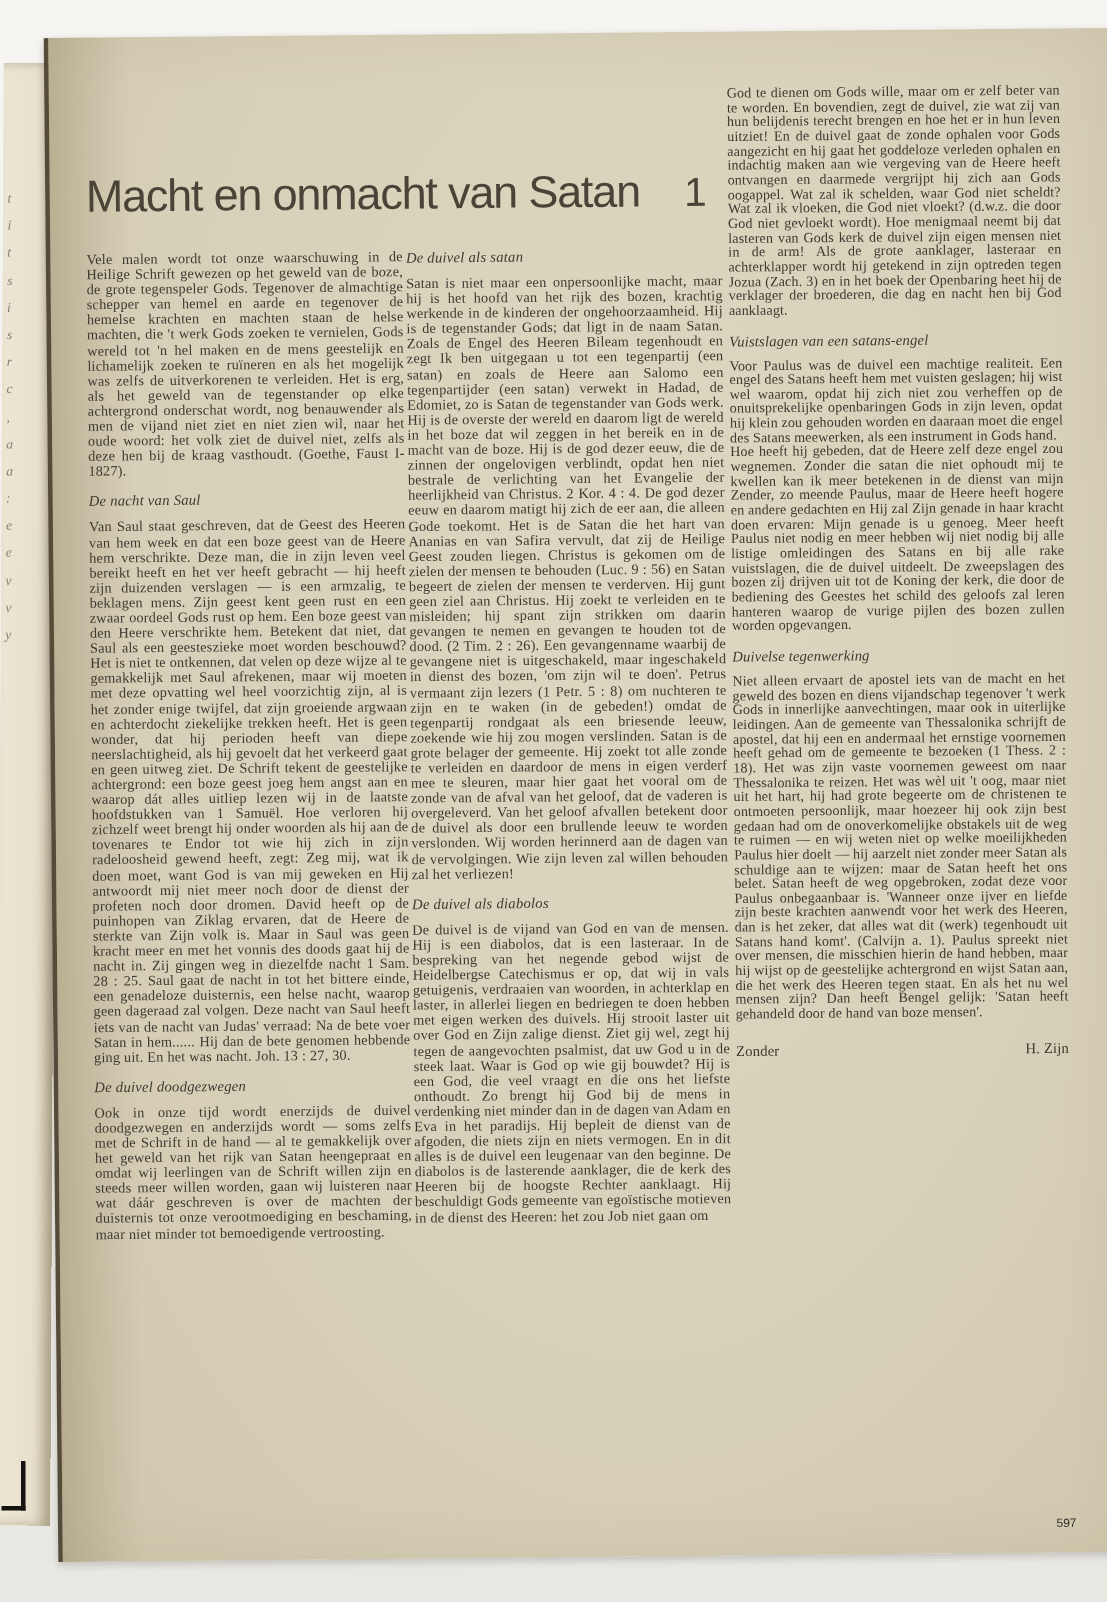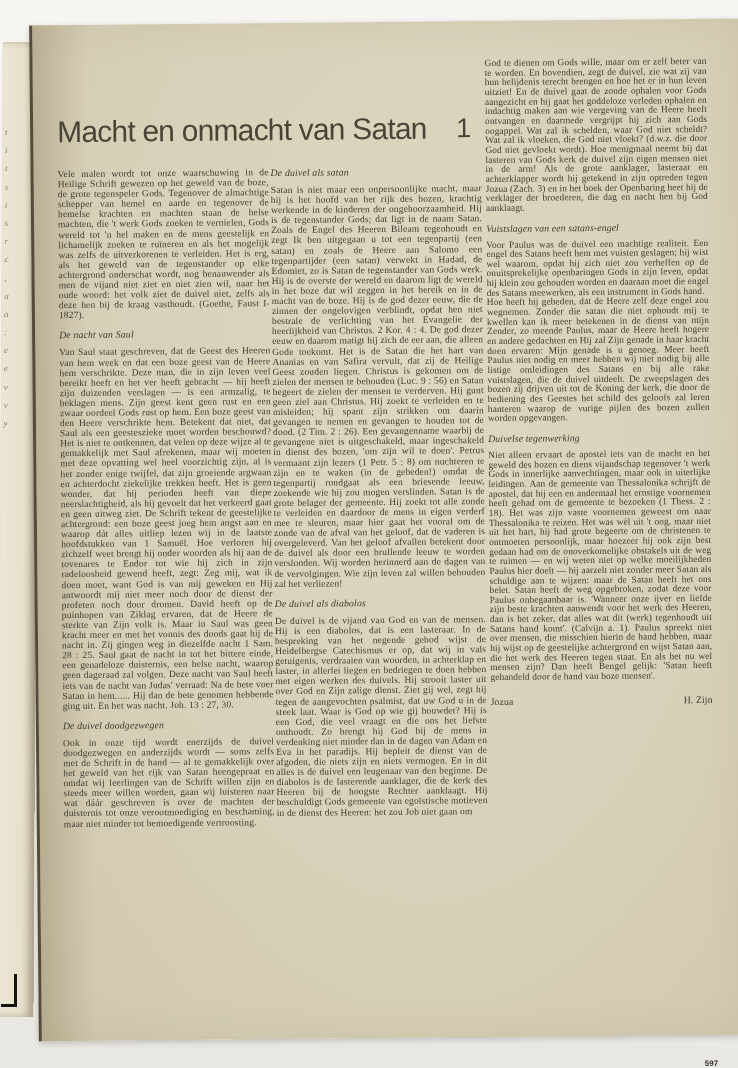--- a/index.html
+++ b/index.html
@@ -57,22 +57,22 @@
   }
   .col .subhead:first-child{margin-top:0;}
   .col-1{left:24px;top:144px;width:211px;}
   .col-2{left:237px;top:144px;width:211px;}
   .col-3{left:452px;top:38px;width:222px;font-size:9.4px;line-height:9.65px;letter-spacing:0.1px;}
   .footer-row{
     display:flex;justify-content:space-between;margin-top:14px;
     font-size:9.8px;text-align:left;
   }
   .page-number{
-    position:absolute;right:30px;top:1040px;
-    font-family:"Liberation Sans",sans-serif;font-weight:700;font-size:8px;color:#2f2b24;
+    position:absolute;right:30px;top:992px;
+    font-family:"Liberation Sans",sans-serif;font-weight:400;font-size:8px;color:#2f2b24;
   }
 </style>
 </head>
 <body>
 
 <div class="stage">
 
   <div class="prev-page">
     <div class="edge-fragments">
         <span>t</span>
@@ -120,20 +120,20 @@
     </div>
 
     <div class="col col-3">
       <p>God te dienen om Gods wille, maar om er zelf beter van te worden. En bovendien, zegt de duivel, zie wat zij van hun belijdenis terecht brengen en hoe het er in hun leven uitziet! En de duivel gaat de zonde ophalen voor Gods aangezicht en hij gaat het goddeloze verleden ophalen en indachtig maken aan wie vergeving van de Heere heeft ontvangen en daarmede vergrijpt hij zich aan Gods oogappel. Wat zal ik schelden, waar God niet scheldt? Wat zal ik vloeken, die God niet vloekt? (d.w.z. die door God niet gevloekt wordt). Hoe menigmaal neemt bij dat lasteren van Gods kerk de duivel zijn eigen mensen niet in de arm! Als de grote aanklager, lasteraar en achterklapper wordt hij getekend in zijn optreden tegen Jozua (Zach. 3) en in het boek der Openbaring heet hij de verklager der broederen, die dag en nacht hen bij God aanklaagt.</p>
       <h3 class="subhead">Vuistslagen van een satans-engel</h3>
       <p>Voor Paulus was de duivel een machtige realiteit. Een engel des Satans heeft hem met vuisten geslagen; hij wist wel waarom, opdat hij zich niet zou verheffen op de onuitsprekelijke openbaringen Gods in zijn leven, opdat hij klein zou gehouden worden en daaraan moet die engel des Satans meewerken, als een instrument in Gods hand.</p>
       <p>Hoe heeft hij gebeden, dat de Heere zelf deze engel zou wegnemen. Zonder die satan die niet ophoudt mij te kwellen kan ik meer betekenen in de dienst van mijn Zender, zo meende Paulus, maar de Heere heeft hogere en andere gedachten en Hij zal Zijn genade in haar kracht doen ervaren: Mijn genade is u genoeg. Meer heeft Paulus niet nodig en meer hebben wij niet nodig bij alle listige omleidingen des Satans en bij alle rake vuistslagen, die de duivel uitdeelt. De zweepslagen des bozen zij drijven uit tot de Koning der kerk, die door de bediening des Geestes het schild des geloofs zal leren hanteren waarop de vurige pijlen des bozen zullen worden opgevangen.</p>
       <h3 class="subhead">Duivelse tegenwerking</h3>
       <p>Niet alleen ervaart de apostel iets van de macht en het geweld des bozen en diens vijandschap tegenover 't werk Gods in innerlijke aanvechtingen, maar ook in uiterlijke leidingen. Aan de gemeente van Thessalonika schrijft de apostel, dat hij een en andermaal het ernstige voornemen heeft gehad om de gemeente te bezoeken (1 Thess. 2 : 18). Het was zijn vaste voornemen geweest om naar Thessalonika te reizen. Het was wèl uit 't oog, maar niet uit het hart, hij had grote begeerte om de christenen te ontmoeten persoonlijk, maar hoezeer hij ook zijn best gedaan had om de onoverkomelijke obstakels uit de weg te ruimen — en wij weten niet op welke moeilijkheden Paulus hier doelt — hij aarzelt niet zonder meer Satan als schuldige aan te wijzen: maar de Satan heeft het ons belet. Satan heeft de weg opgebroken, zodat deze voor Paulus onbegaanbaar is. 'Wanneer onze ijver en liefde zijn beste krachten aanwendt voor het werk des Heeren, dan is het zeker, dat alles wat dit (werk) tegenhoudt uit Satans hand komt'. (Calvijn a. 1). Paulus spreekt niet over mensen, die misschien hierin de hand hebben, maar hij wijst op de geestelijke achtergrond en wijst Satan aan, die het werk des Heeren tegen staat. En als het nu wel mensen zijn? Dan heeft Bengel gelijk: 'Satan heeft gehandeld door de hand van boze mensen'.</p>
       <div class="footer-row">
-        <span>Jozua</span>
+        <span>Zonder</span>
         <span>H. Zijn</span>
       </div>
     </div>
 
     <span class="page-number">597</span>
   </div>
 </div>
 
 </body></html>

